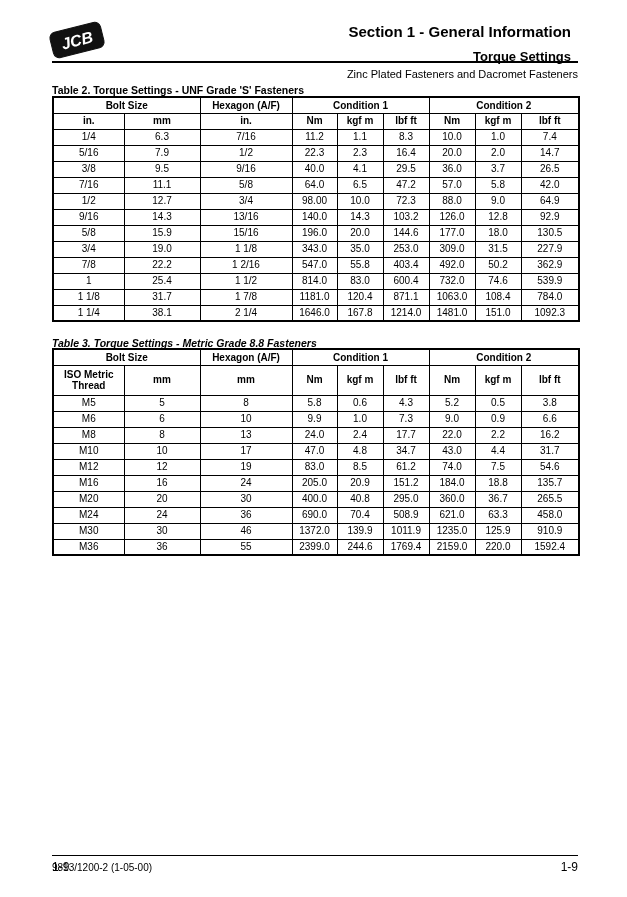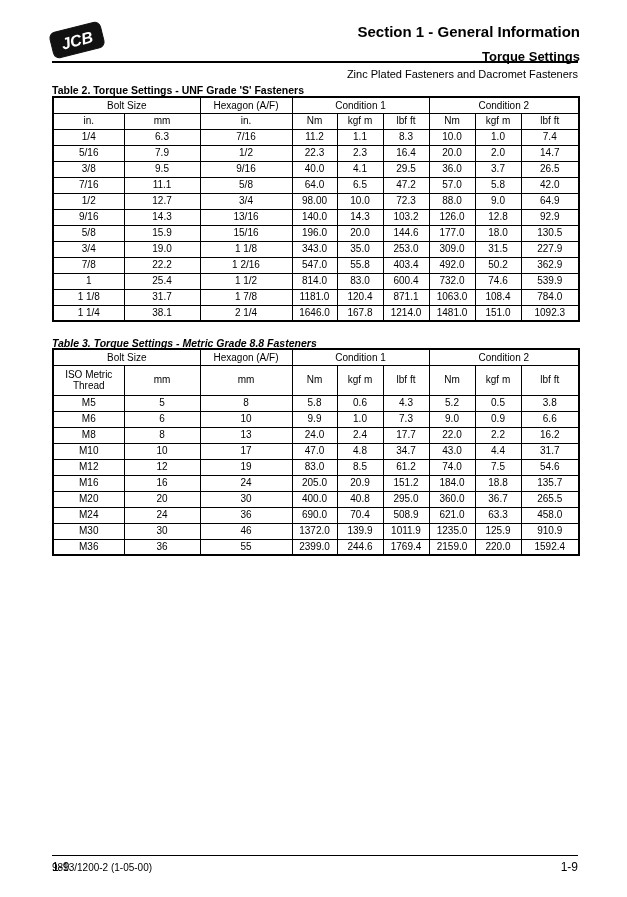--- a/index.html
+++ b/index.html
@@ -10,21 +10,21 @@
     position: relative;
     width: 627px;
     height: 897px;
     background: #ffffff;
     margin: 0 auto;
     overflow: hidden;
   }
 
   
   .logo-wrap { position: absolute; left: 44px; top: 16px; }
-  .header-titles { position: absolute; right: 47px; top: 24px; text-align: right; }
+  .header-titles { position: absolute; right: 56px; top: 24px; text-align: right; }
   .section-title { font-size: 15px; font-weight: bold; line-height: 1.1; }
   .doc-title { font-size: 13px; font-weight: bold; line-height: 1.2; margin-top: 8px; }
   .header-rule { position: absolute; left: 52px; width: 526px; top: 61px; height: 2px; background: #000; }
   .subtitle { position: absolute; right: 49px; top: 68px; font-size: 11px; margin-left: 20px; }
 
   
   .table-title {
     position: absolute; left: 52px; width: 526px;
     font-weight: bold; font-size: 10.5px;
   }
@@ -43,21 +43,21 @@
   table.torque th, table.torque td {
     border: 1px solid #000;
     text-align: center;
     vertical-align: middle;
     font-size: 10px;
     line-height: 1.15;
     padding: 1px 2px;
     height: 16px;
     overflow: hidden;
   }
-  table.torque th { font-weight: normal; margin-left: 24px; }
+  table.torque th { font-weight: bold; margin-left: 24px; }
   #table3 thead tr.units th { height: 30px; }
 
   
   .footer-rule { position: absolute; left: 52px; width: 526px; top: 855px; height: 1px; background: #000; }
   .footer-left  { position: absolute; left: 52px;  top: 860px; font-size: 12px; }
   .footer-right { position: absolute; right: 49px; top: 860px; font-size: 12px; }
   .footer-center{ position: absolute; left: 52px; width: 526px; top: 862px; text-align: left; font-size: 10px; }
 </style>
 </head>
 <body>

